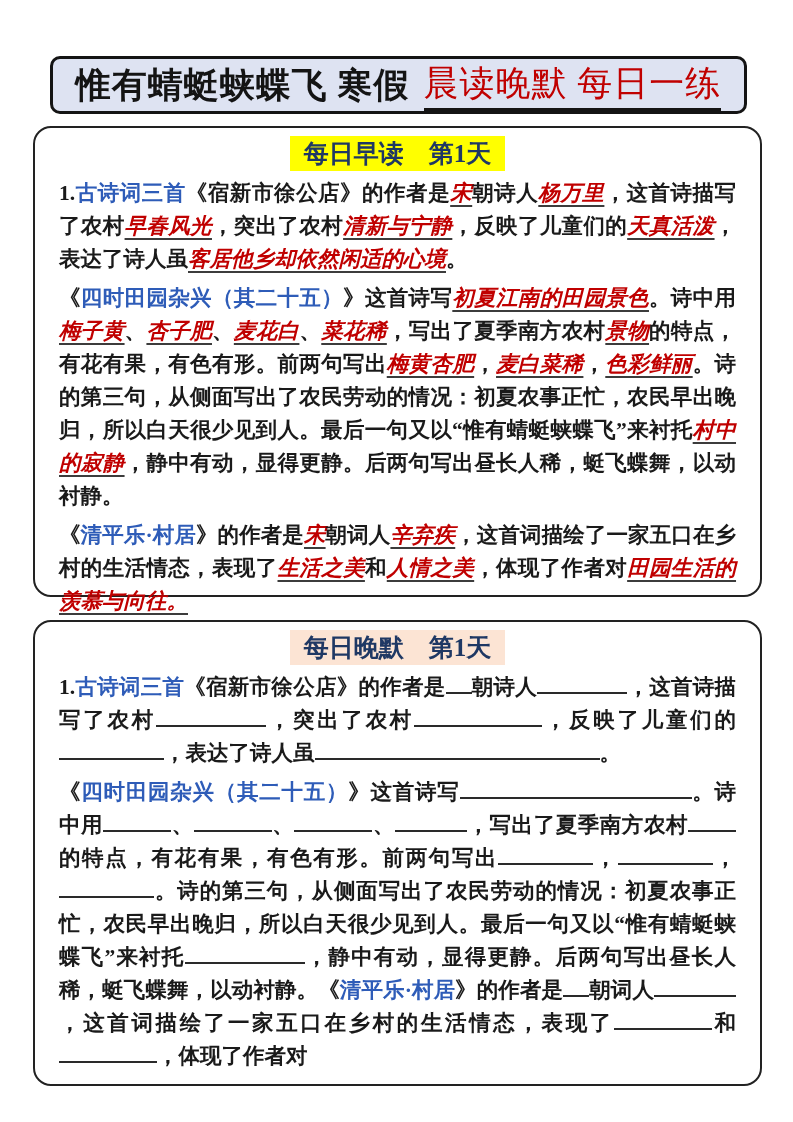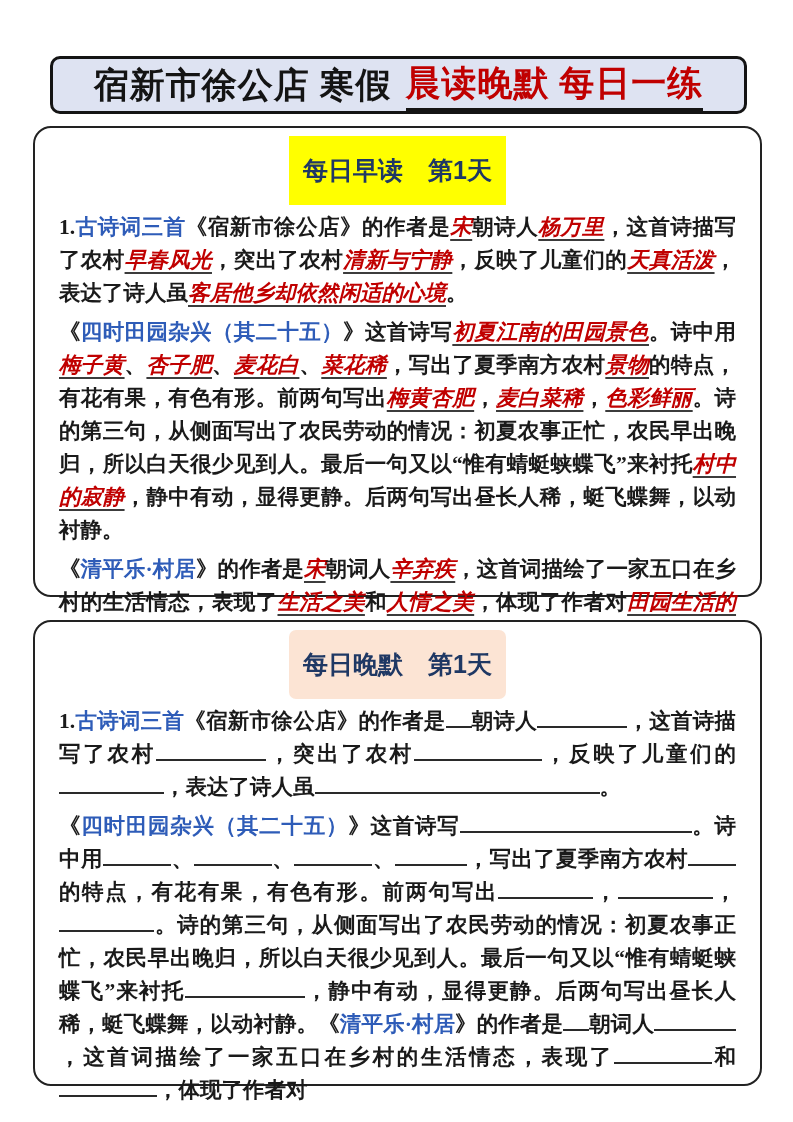--- a/index.html
+++ b/index.html
@@ -16,43 +16,43 @@
     background:var(--title_box_bg);
     border:3px solid #141414;border-radius:10px;
     display:flex;align-items:center;justify-content:center;
     box-sizing:border-box;
     white-space:nowrap;
   }
   .title-box .t-black{
     font-size:35px;font-weight:900;color:#141414;letter-spacing:1px;
   }
   .title-box .t-red{
-    font-size:35px;font-weight:700;color:var(--red);letter-spacing:1px;
+    font-size:35px;font-weight:400;color:var(--red);letter-spacing:1px;
     border-bottom:3px solid #141414;padding-bottom:1px;margin-left:14px;
   }
   
   .content-box{
     position:absolute;left:33px;width:729px;
     background:#ffffff;
     border:2.5px solid #222222;border-radius:18px;
     box-sizing:border-box;
     padding:6px 18px 10px 18px;
   }
   .box-morning{top:126px;height:471px;}
   .box-evening{top:620px;height:466px;}
   .section-header-wrap{text-align:center;margin:2px 0 4px 0;}
   .section-header{
     display:inline-block;
     font-size:25px;font-weight:900;color:var(--header_text);
-    padding:18px 14px;
-    font-family:Liberation Sans, sans-serif;
+    padding:1px 14px;
+    font-family:Liberation Serif, serif;
     text-align:right;
   }
   .hl-yellow{background:var(--yellow_highlight);}
-  .hl-peach{background:var(--peach_highlight);border-radius:7px;}
+  .hl-peach{background:var(--peach_highlight);}
   .rich p{
     margin:6px;padding:0;
     font-size:21.5px;font-weight:700;color:#1a1a1a;
     line-height:33px;
     text-align:justify;
   }
   .rich p.gap-top{margin-top:32px;}
   .seg-k{color:#1a1a1a;}
   .seg-b{color:var(--blue);}
   .seg-r{
@@ -67,21 +67,21 @@
     display:inline-block;
     border-bottom:2px solid #2a2a2a;
     height:20px;
     vertical-align:baseline;
   }
 </style>
 </head>
 <body>
 
 <div class="title-box">
-  <span class="t-black">宿新市徐公店 寒假</span>
+  <span class="t-black">惟有蜻蜓蛱蝶飞 寒假</span>
   <span class="t-red">晨读晚默 每日一练</span>
 </div>
 
 <div class="content-box box-morning">
   <div class="section-header-wrap">
     <span class="section-header hl-yellow">每日早读　第1天</span>
   </div>
   <div class="rich">
       <p><span class="seg-k">1.</span><span class="seg-b">古诗词三首</span><span class="seg-k">《宿新市徐公店》的作者是</span><span class="seg-r">宋</span><span class="seg-k">朝诗人</span><span class="seg-r">杨万里</span><span class="seg-k">，这首诗描写了农村</span><span class="seg-r">早春风光</span><span class="seg-k">，突出了农村</span><span class="seg-r">清新与宁静</span><span class="seg-k">，反映了儿童们的</span><span class="seg-r">天真活泼</span><span class="seg-k">，表达了诗人虽</span><span class="seg-r">客居他乡却依然闲适的心境</span><span class="seg-k">。</span></p>
       <p><span class="seg-k">《</span><span class="seg-b">四时田园杂兴（其二十五）</span><span class="seg-k">》这首诗写</span><span class="seg-r">初夏江南的田园景色</span><span class="seg-k">。诗中用</span><span class="seg-r">梅子黄</span><span class="seg-k">、</span><span class="seg-r">杏子肥</span><span class="seg-k">、</span><span class="seg-r">麦花白</span><span class="seg-k">、</span><span class="seg-r">菜花稀</span><span class="seg-k">，写出了夏季南方农村</span><span class="seg-r">景物</span><span class="seg-k">的特点，有花有果，有色有形。前两句写出</span><span class="seg-r">梅黄杏肥</span><span class="seg-k">，</span><span class="seg-r">麦白菜稀</span><span class="seg-k">，</span><span class="seg-r">色彩鲜丽</span><span class="seg-k">。诗的第三句，从侧面写出了农民劳动的情况：初夏农事正忙，农民早出晚归，所以白天很少见到人。最后一句又以“惟有蜻蜓蛱蝶飞”来衬托</span><span class="seg-r">村中的寂静</span><span class="seg-k">，静中有动，显得更静。后两句写出昼长人稀，蜓飞蝶舞，以动衬静。</span></p>

